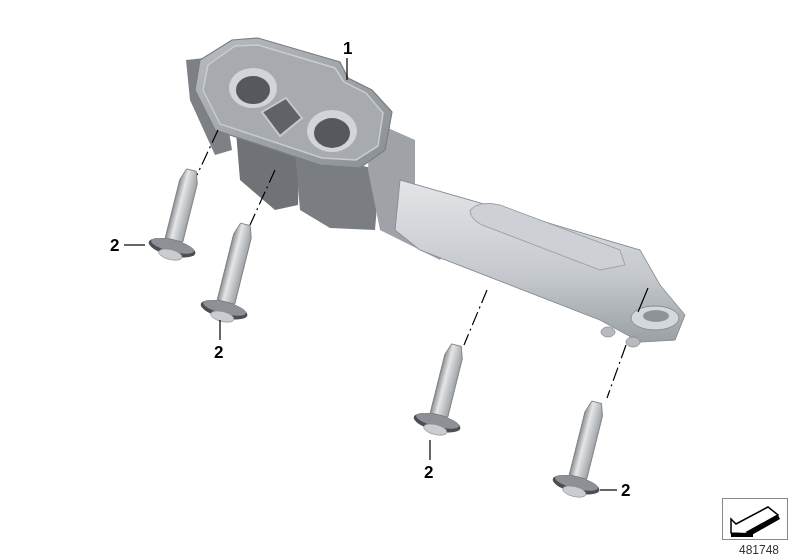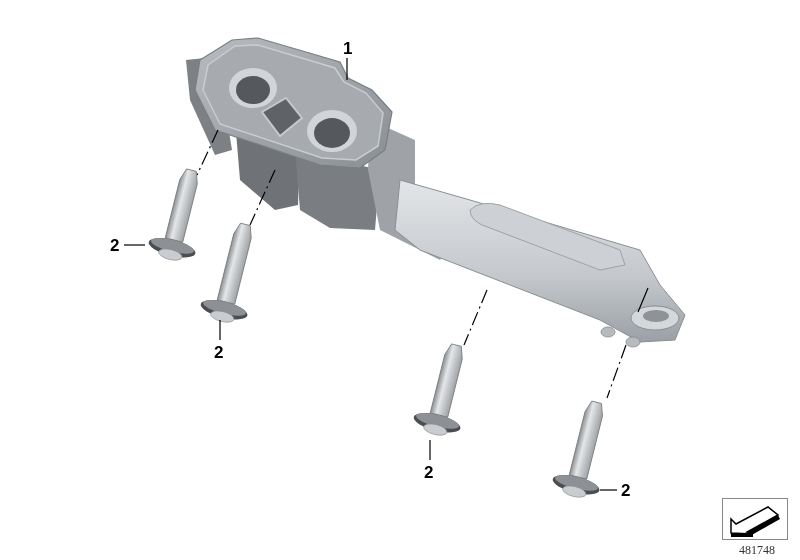--- a/index.html
+++ b/index.html
@@ -1,19 +1,19 @@
 <!DOCTYPE html>
 <html><head>
 <meta charset="utf-8">
 <style>
   html, body { margin: 0; padding: 0; background: #ffffff; }
   body { width: 800px; height: 560px; position: relative; overflow: hidden; font-family: "Liberation Sans", sans-serif; }
   svg.diagram { position: absolute; left: 0; top: 0; }
   .callout { position: absolute; font-family: "Liberation Sans", sans-serif; font-weight: bold; font-size: 17px; color: #000; line-height: 1; }
-  .refnum { position: absolute; font-family: Liberation Serif, serif; font-size: 12px; color: #333; left: 739px; top: 543px; text-align: center; }
+  .refnum { position: absolute; font-family: Liberation Sans, sans-serif; font-size: 12px; color: #333; left: 739px; top: 543px; text-align: center; }
   .corner-icon { position: absolute; left: 722px; top: 498px; width: 64px; height: 40px; border: 1px solid #888; background: #fff; }
 </style>
 </head>
 <body>
 
 <svg class="diagram" width="800" height="560" viewBox="0 0 800 560">
   <defs>
     <linearGradient id="armGrad" x1="0" y1="0" x2="0" y2="1">
       <stop offset="0" stop-color="#e3e5e8"></stop>
       <stop offset="0.6" stop-color="#c4c8cc"></stop>

